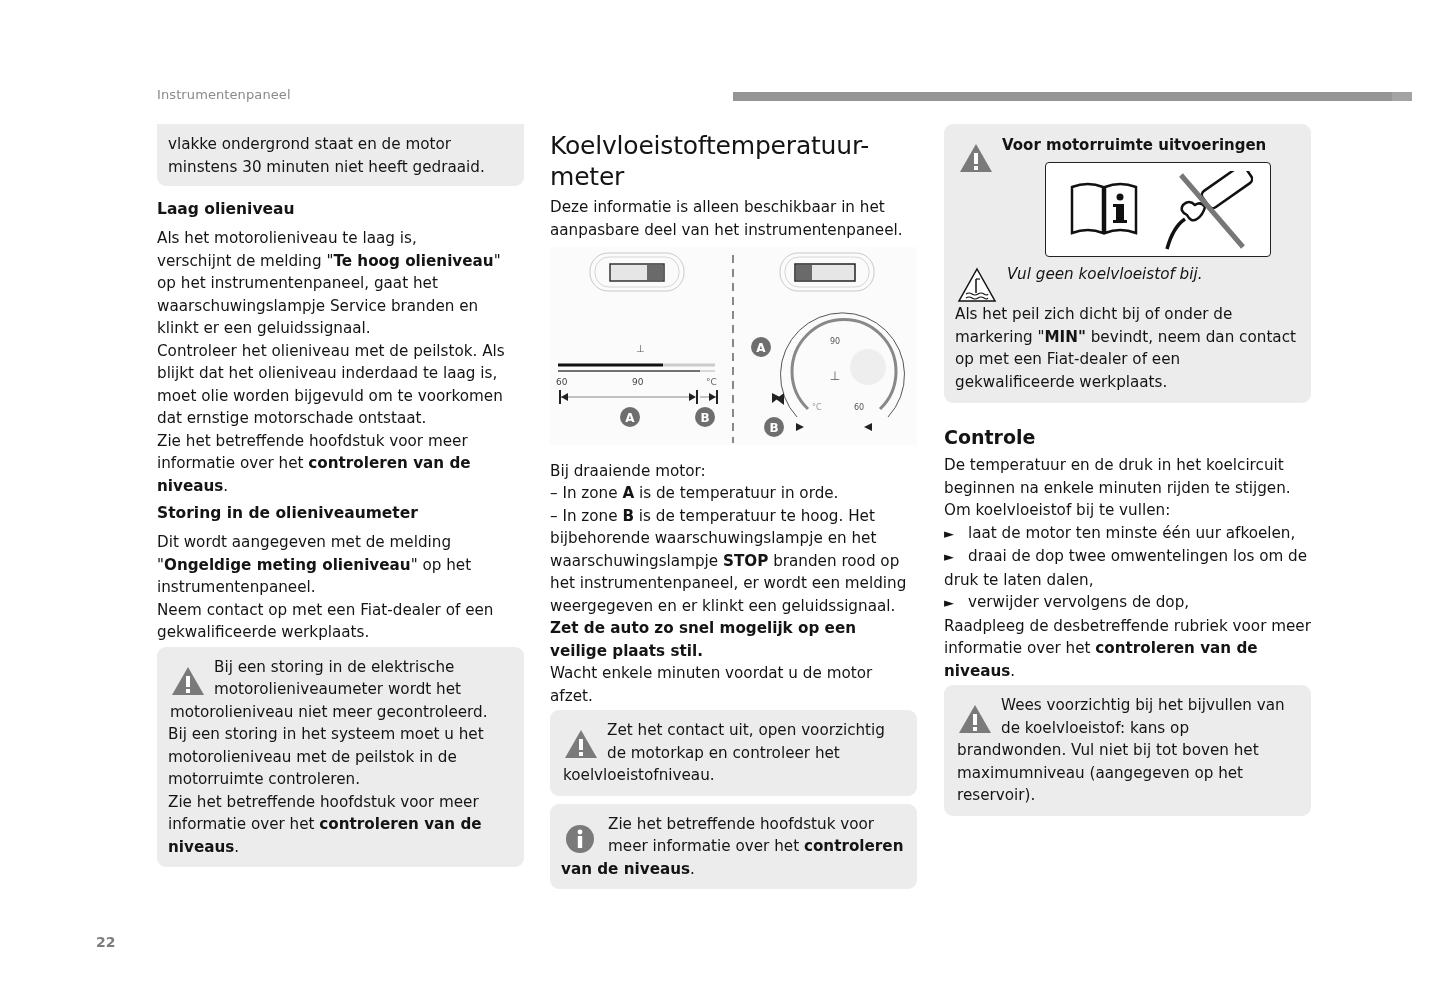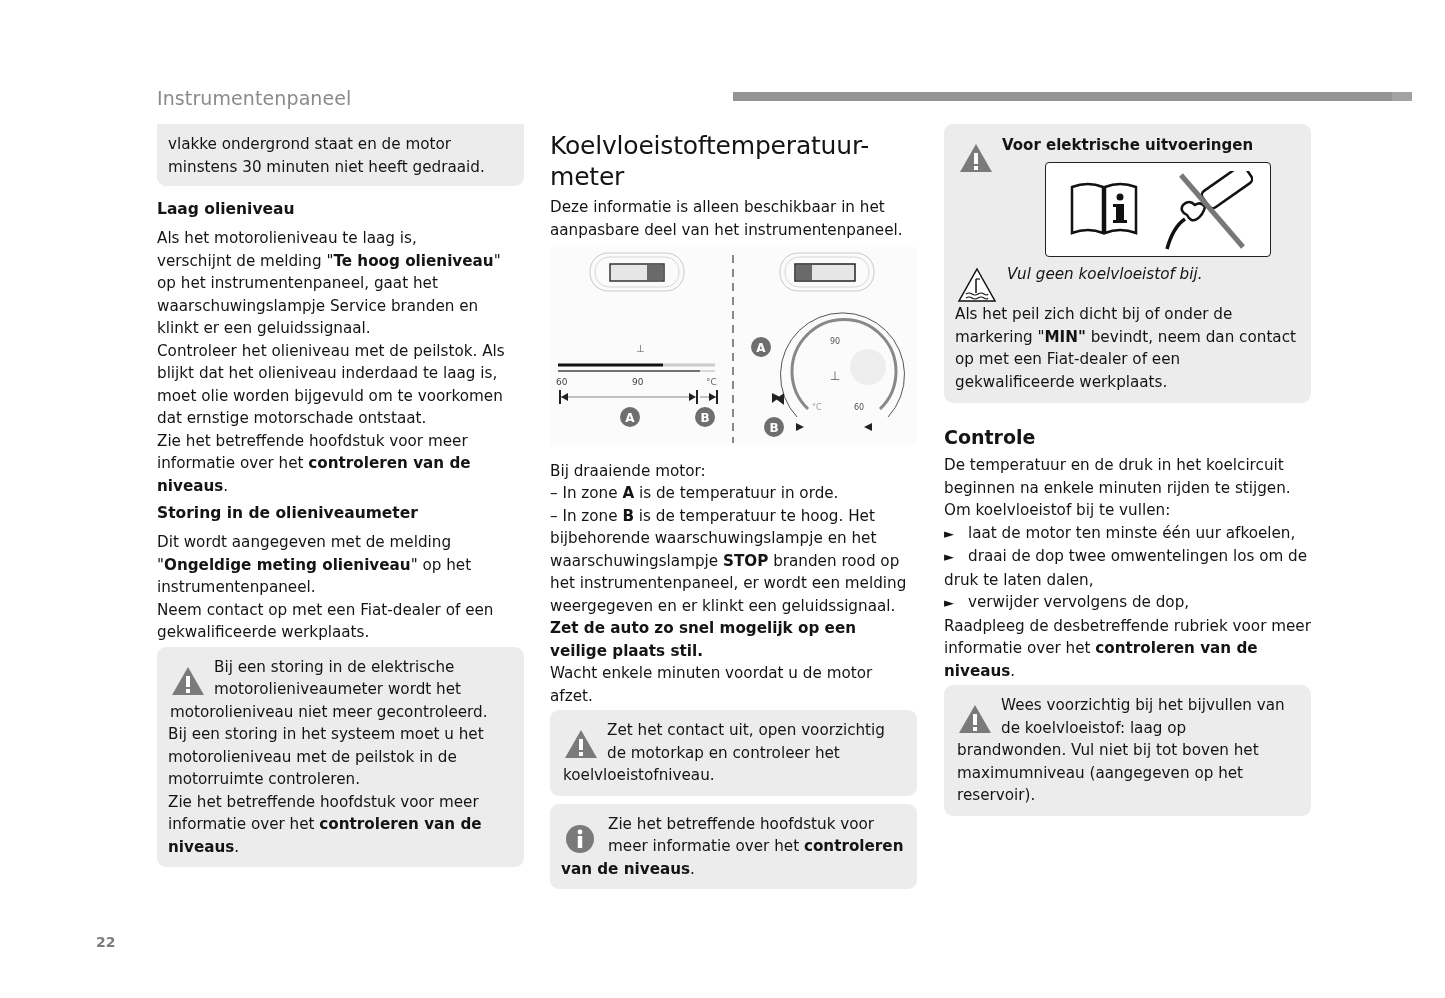--- a/index.html
+++ b/index.html
@@ -1,18 +1,18 @@
 <!DOCTYPE html>
 <html><head>
 <meta charset="utf-8">
 <style>
   * { box-sizing: border-box; margin: 0; padding: 0; }
   html, body { width: 1445px; height: 998px; background: #ffffff; overflow: hidden; }
   body { font-family: "DejaVu Sans", sans-serif; color: #141414; position: relative; }
-  .header-title { position: absolute; left: 157px; top: 87px; font-size: 19px; color: #8a8a8a; letter-spacing: 0.1px; }
+  .header-title { position: absolute; left: 157px; top: 87px; font-size: 13px; color: #8a8a8a; letter-spacing: 0.1px; }
   .header-bar { position: absolute; left: 733px; top: 92px; width: 659px; height: 9px; background: #959595; }
   .header-bar-end { position: absolute; left: 1392px; top: 92px; width: 20px; height: 9px; background: #a3a3a3; }
   .page-number { position: absolute; left: 96px; top: 906px; font-size: 14px; font-weight: bold; color: #7c7c7c; margin-top: 28px; }
   .col { position: absolute; top: 124px; width: 367px; font-size: 15.2px; line-height: 22.5px; }
   .col1 { left: 157px; }
   .col2 { left: 550px; }
   .col3 { left: 944px; }
   .box { background: #ececec; border-radius: 9px; padding: 9px 11px 9px 11px; }
   .p { margin: 0; }
   .h3 { font-weight: bold; font-size: 15.5px; line-height: 22px; }
@@ -165,21 +165,21 @@
 </div>
 
 <div class="col col3">
   <div class="box" style="padding:10px 11px 10px 11px;">
     <div style="position:relative; height:20px;">
       <svg style="position:absolute; left:4px; top:9px; width:34px; height:30px;" viewBox="0 0 34 30">
         <polygon points="17,1 33,29 1,29" fill="#7a7a7a"></polygon>
         <rect x="15" y="10" width="4" height="11" fill="#fff"></rect>
         <rect x="15" y="23" width="4" height="4" fill="#fff"></rect>
       </svg>
-      <div class="h3" style="position:absolute; left:47px; top:0; font-size:15px;">Voor elektrische uitvoeringen</div>
+      <div class="h3" style="position:absolute; left:47px; top:0; font-size:15px;">Voor motorruimte uitvoeringen</div>
     </div>
     <div class="pictogram-box" style="margin-left:90px; margin-top:8px;">
       <svg style="position:absolute; left:24px; top:18px; width:68px; height:54px;" viewBox="0 0 68 54">
         <path d="M2 6 Q18 0 33 6 L33 52 Q18 46 2 52 Z" fill="none" stroke="#111" stroke-width="2.5"></path>
         <path d="M35 6 Q50 0 66 6 L66 52 Q50 46 35 52 Z" fill="none" stroke="#111" stroke-width="2.5"></path>
         <circle cx="50" cy="16" r="3.5" fill="#111"></circle>
         <rect x="46" y="23" width="8" height="18" fill="#111"></rect>
         <rect x="43" y="39" width="14" height="3" fill="#111"></rect>
         <rect x="43" y="23" width="5" height="3" fill="#111"></rect>
       </svg>
@@ -214,17 +214,17 @@
   <p class="p">
     <span>Raadpleeg de desbetreffende rubriek voor meer informatie over het </span><b>controleren van de niveaus</b><span>.</span>
   </p>
 
   <div class="box" style="margin-top:3px;">
     <svg class="warn-icon" style="margin:10px 9px 0 3px;" viewBox="0 0 34 30">
       <polygon points="17,1 33,29 1,29" fill="#7a7a7a"></polygon>
       <rect x="15" y="10" width="4" height="11" fill="#fff"></rect>
       <rect x="15" y="23" width="4" height="4" fill="#fff"></rect>
     </svg>
-    <p class="p" style="padding-left:2px;">Wees voorzichtig bij het bijvullen van de koelvloeistof: laag op brandwonden. Vul niet bij tot boven het maximumniveau (aangegeven op het reservoir).</p>
+    <p class="p" style="padding-left:2px;">Wees voorzichtig bij het bijvullen van de koelvloeistof: kans op brandwonden. Vul niet bij tot boven het maximumniveau (aangegeven op het reservoir).</p>
   </div>
 </div>
 
 <div class="page-number">22</div>
 
 </body></html>

